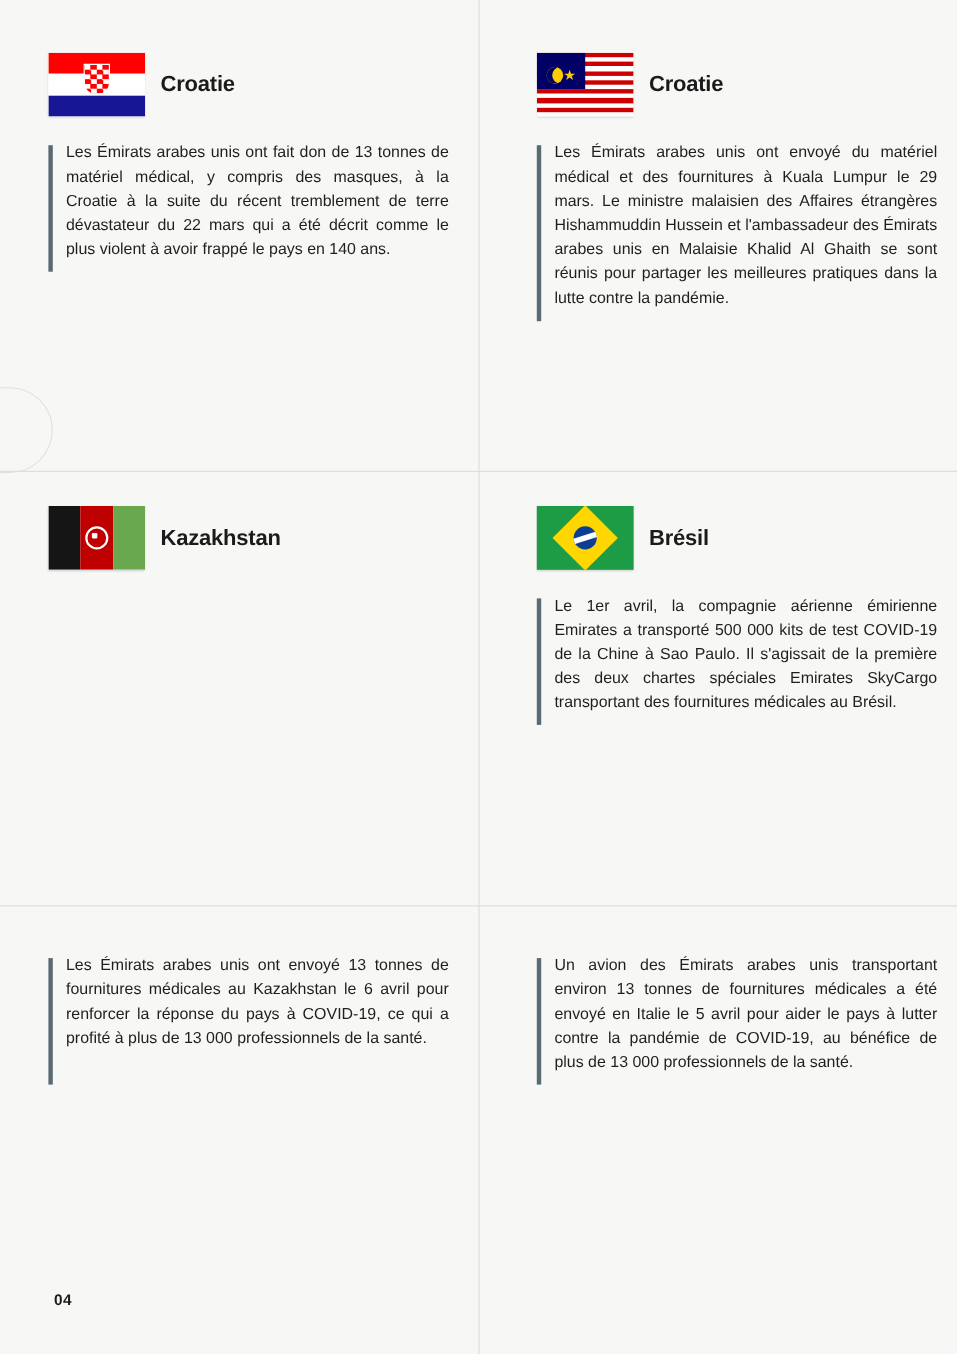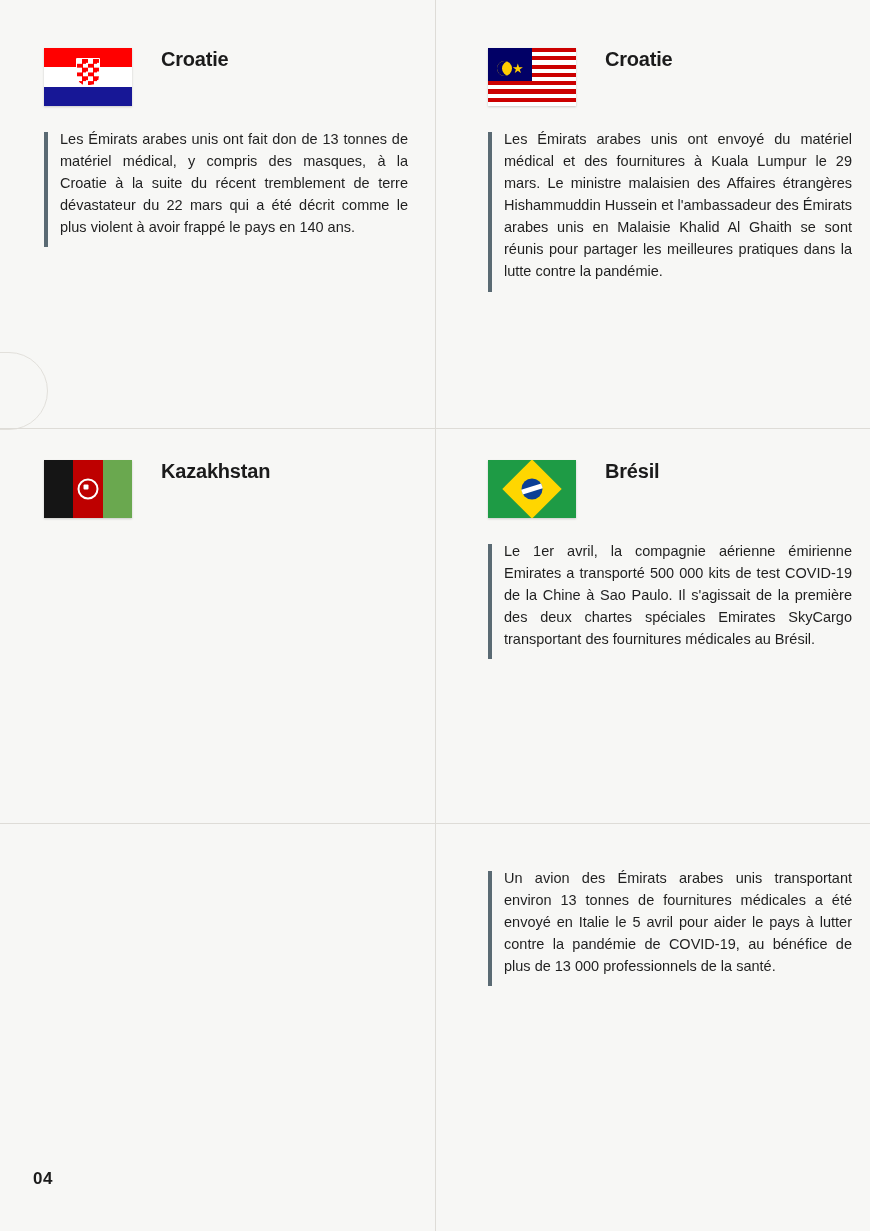--- a/index.html
+++ b/index.html
@@ -57,22 +57,22 @@
     width: 870px;
     height: 1px;
     background: #dedcd7;
   }
 
   .entry {
     position: absolute;
   }
   .entry-head {
     display: flex;
-    align-items: flex-start;
-    gap: 29px;
+    align-items: center;
+    gap: 14px;
   }
   .flag {
     width: 88px;
     height: 58px;
     box-shadow: 0 1px 2px rgba(0,0,0,0.18);
     position: relative;
     overflow: hidden;
     flex: 0 0 auto;
   }
   .country-name {
@@ -97,23 +97,23 @@
   .body-text {
     font-size: 14.5px;
     line-height: 1.52;
     text-align: justify;
     color: #1f1f1f;
     max-width: 348px;
   }
 
   .page-number {
     position: absolute;
-    left: 33px;
+    left: 49px;
     bottom: 42px;
-    font-size: 17px;
+    font-size: 14px;
     font-weight: bold;
     color: #1b1b1b;
     letter-spacing: 0.5px;
   }
 
   
   
   .flag-croatia .s {
     position: absolute; left: 0; width: 100%; height: 33.34%;
   }
@@ -285,20 +285,24 @@
       </div>
       <div class="country-name">Brésil</div>
     </div>
     <div class="body-wrap">
       <div class="accent-bar" style="height:115px;"></div>
       <div class="body-text">Le 1er avril, la compagnie aérienne émirienne Emirates a transporté 500 000 kits de test COVID-19 de la Chine à Sao Paulo. Il s'agissait de la première des deux chartes spéciales Emirates SkyCargo transportant des fournitures médicales au Brésil.</div>
     </div>
   </div>
 
   <div class="entry" style="left:44px; top:845px;">
+    <div class="body-wrap">
+      <div class="accent-bar" style="height:115px;"></div>
+      <div class="body-text">Les Émirats arabes unis ont envoyé 13 tonnes de fournitures médicales au Kazakhstan le 6 avril pour renforcer la réponse du pays à COVID-19, ce qui a profité à plus de 13 000 professionnels de la santé.</div>
+    </div>
   </div>
 
   <div class="entry" style="left:488px; top:845px;">
     <div class="body-wrap">
       <div class="accent-bar" style="height:115px;"></div>
       <div class="body-text">Un avion des Émirats arabes unis transportant environ 13 tonnes de fournitures médicales a été envoyé en Italie le 5 avril pour aider le pays à lutter contre la pandémie de COVID-19, au bénéfice de plus de 13 000 professionnels de la santé.</div>
     </div>
   </div>
 
   <div class="page-number">04</div>

